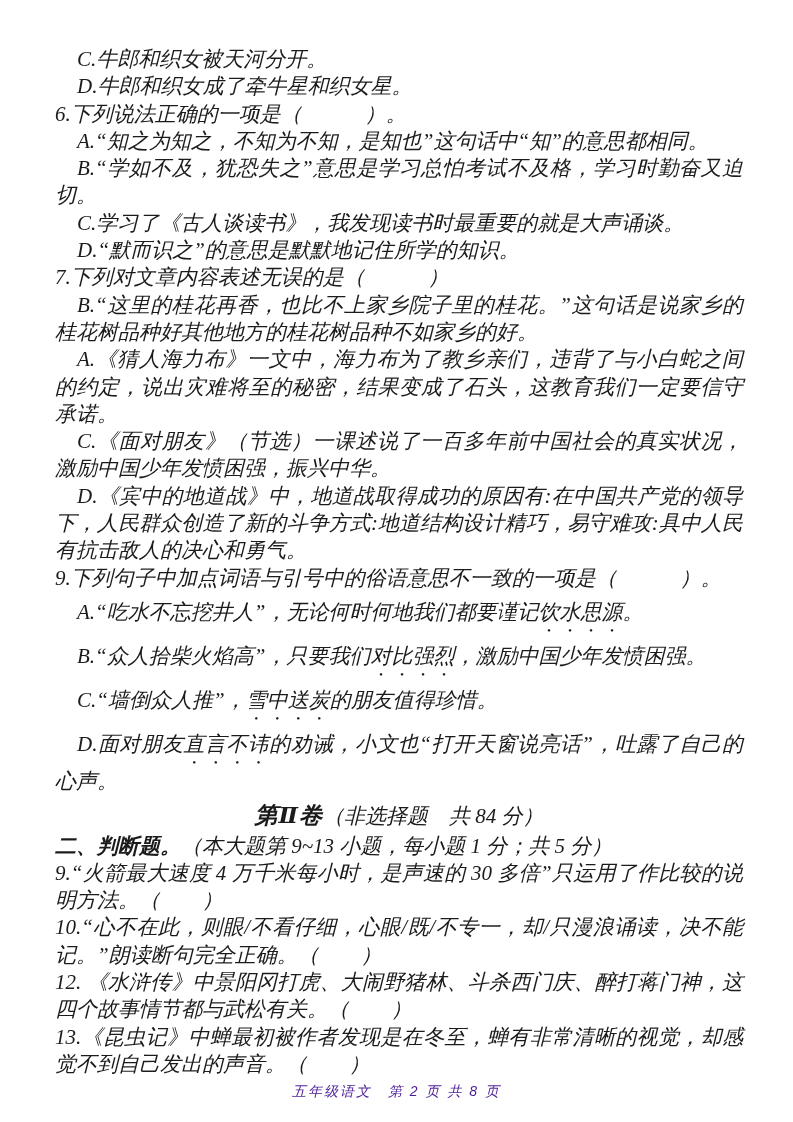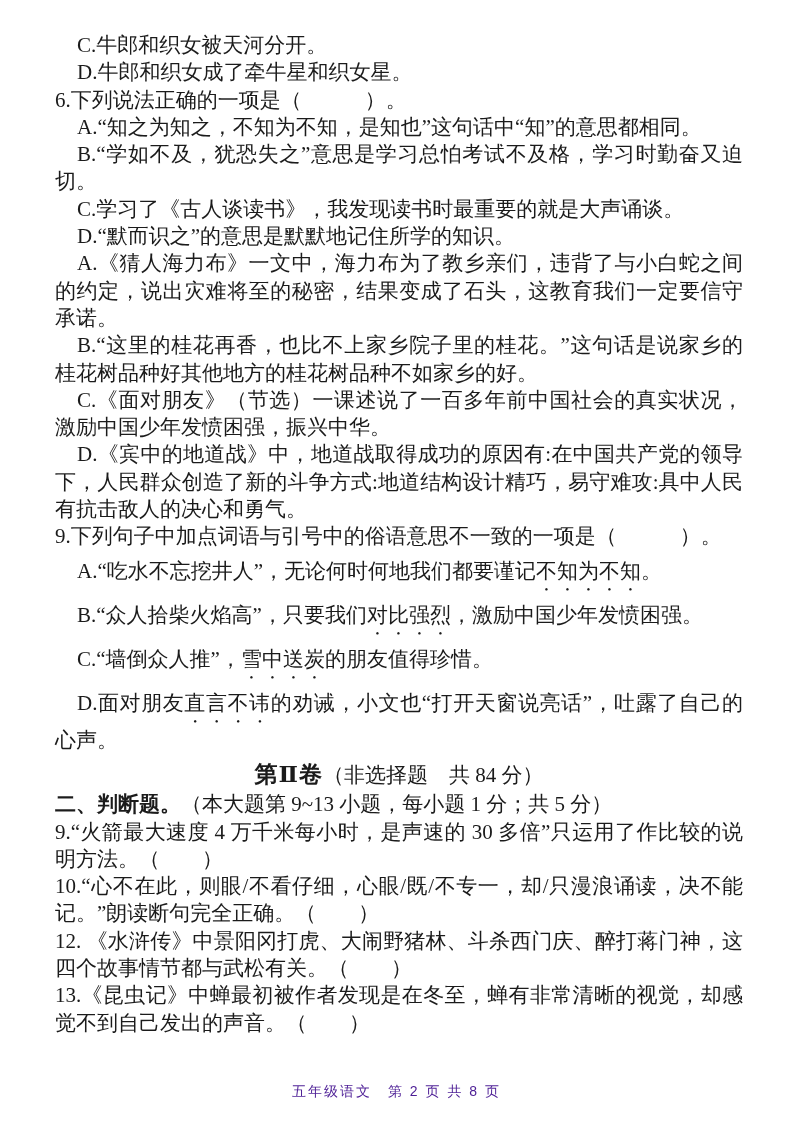--- a/index.html
+++ b/index.html
@@ -5,22 +5,23 @@
   html,body { margin:0; padding:0; background:#ffffff; }
   .page {
     position:relative;
     width:793px; height:1122px;
     box-sizing:border-box;
     background:#ffffff;
     font-family:"Liberation Serif","DejaVu Serif",serif;
     color:#1b1b1b;
     font-size:21px;
     line-height:1.3;
-    padding:32px 50px 0 55px;
+    padding:46px 50px 0 55px;
     overflow:hidden;
+    font-style:italic;
   }
   .para { margin:0; text-align:justify; }
   .question {}
   .option { text-indent:1.05em; }
   .section {}
   .sp { margin-top:7px; }
   .center { text-align:center; text-indent:0; margin-top:5px; margin-bottom:2px; }
   .b { font-weight:bold; }
   .center .b { font-size:1.1em; letter-spacing:1px; }
   .em-dot {
@@ -45,26 +46,27 @@
 
 <div class="page">
   <div>
       <p class="para option"><span>C.牛郎和织女被天河分开。</span></p>
       <p class="para option"><span>D.牛郎和织女成了牵牛星和织女星。</span></p>
       <p class="para question"><span>6.下列说法正确的一项是（　　　）。</span></p>
       <p class="para option"><span>A.“知之为知之，不知为不知，是知也”这句话中“知”的意思都相同。</span></p>
       <p class="para option"><span>B.“学如不及，犹恐失之”意思是学习总怕考试不及格，学习时勤奋又迫切。</span></p>
       <p class="para option"><span>C.学习了《古人谈读书》，我发现读书时最重要的就是大声诵谈。</span></p>
       <p class="para option"><span>D.“默而识之”的意思是默默地记住所学的知识。</span></p>
+      <p class="para question"><span>7.下列对文章内容表述无误的是（　　　）</span></p>
+      <p class="para option"><span>B.“这里的桂花再香，也比不上家乡院子里的桂花。”这句话是说家乡的桂花树品种好其他地方的桂花树品种不如家乡的好。</span></p>
       <p class="para option"><span>A.《猜人海力布》一文中，海力布为了教乡亲们，违背了与小白蛇之间的约定，说出灾难将至的秘密，结果变成了石头，这教育我们一定要信守承诺。</span></p>
-      <p class="para option"><span>B.“这里的桂花再香，也比不上家乡院子里的桂花。”这句话是说家乡的桂花树品种好其他地方的桂花树品种不如家乡的好。</span></p>
       <p class="para option"><span>C.《面对朋友》（节选）一课述说了一百多年前中国社会的真实状况，激励中国少年发愤困强，振兴中华。</span></p>
       <p class="para option"><span>D.《宾中的地道战》中，地道战取得成功的原因有:在中国共产党的领导下，人民群众创造了新的斗争方式:地道结构设计精巧，易守难攻:具中人民有抗击敌人的决心和勇气。</span></p>
       <p class="para question"><span>9.下列句子中加点词语与引号中的俗语意思不一致的一项是（　　　）。</span></p>
-      <p class="para option sp"><span>A.“吃水不忘挖井人”，无论何时何地我们都要谨记</span><span class="em-dot">不知为不知</span><span>。</span></p>
+      <p class="para option sp"><span>A.“吃水不忘挖井人”，无论何时何地我们都要谨记</span><span class="em-dot">饮水思源</span><span>。</span></p>
       <p class="para option sp"><span>B.“众人拾柴火焰高”，只要我们</span><span class="em-dot">对比强烈</span><span>，激励中国少年发愤困强。</span></p>
       <p class="para option sp"><span>C.“墙倒众人推”，</span><span class="em-dot">雪中送炭</span><span>的朋友值得珍惜。</span></p>
       <p class="para option sp"><span>D.面对朋友</span><span class="em-dot">直言不讳</span><span>的劝诫，小文也“打开天窗说亮话”，吐露了自己的心声。</span></p>
       <p class="para center"><span class="b">第Ⅱ卷</span><span>（非选择题　共 84 分）</span></p>
       <p class="para section"><span class="b">二、判断题。</span><span>（本大题第 9~13 小题，每小题 1 分；共 5 分）</span></p>
       <p class="para question"><span>9.“火箭最大速度 4 万千米每小时，是声速的 30 多倍”只运用了作比较的说明方法。（　　）</span></p>
       <p class="para question"><span>10.“心不在此，则眼/不看仔细，心眼/既/不专一，却/只漫浪诵读，决不能记。”朗读断句完全正确。（　　）</span></p>
       <p class="para question"><span>12. 《水浒传》中景阳冈打虎、大闹野猪林、斗杀西门庆、醉打蒋门神，这四个故事情节都与武松有关。（　　）</span></p>
       <p class="para question"><span>13.《昆虫记》中蝉最初被作者发现是在冬至，蝉有非常清晰的视觉，却感觉不到自己发出的声音。（　　）</span></p>
     </div>

